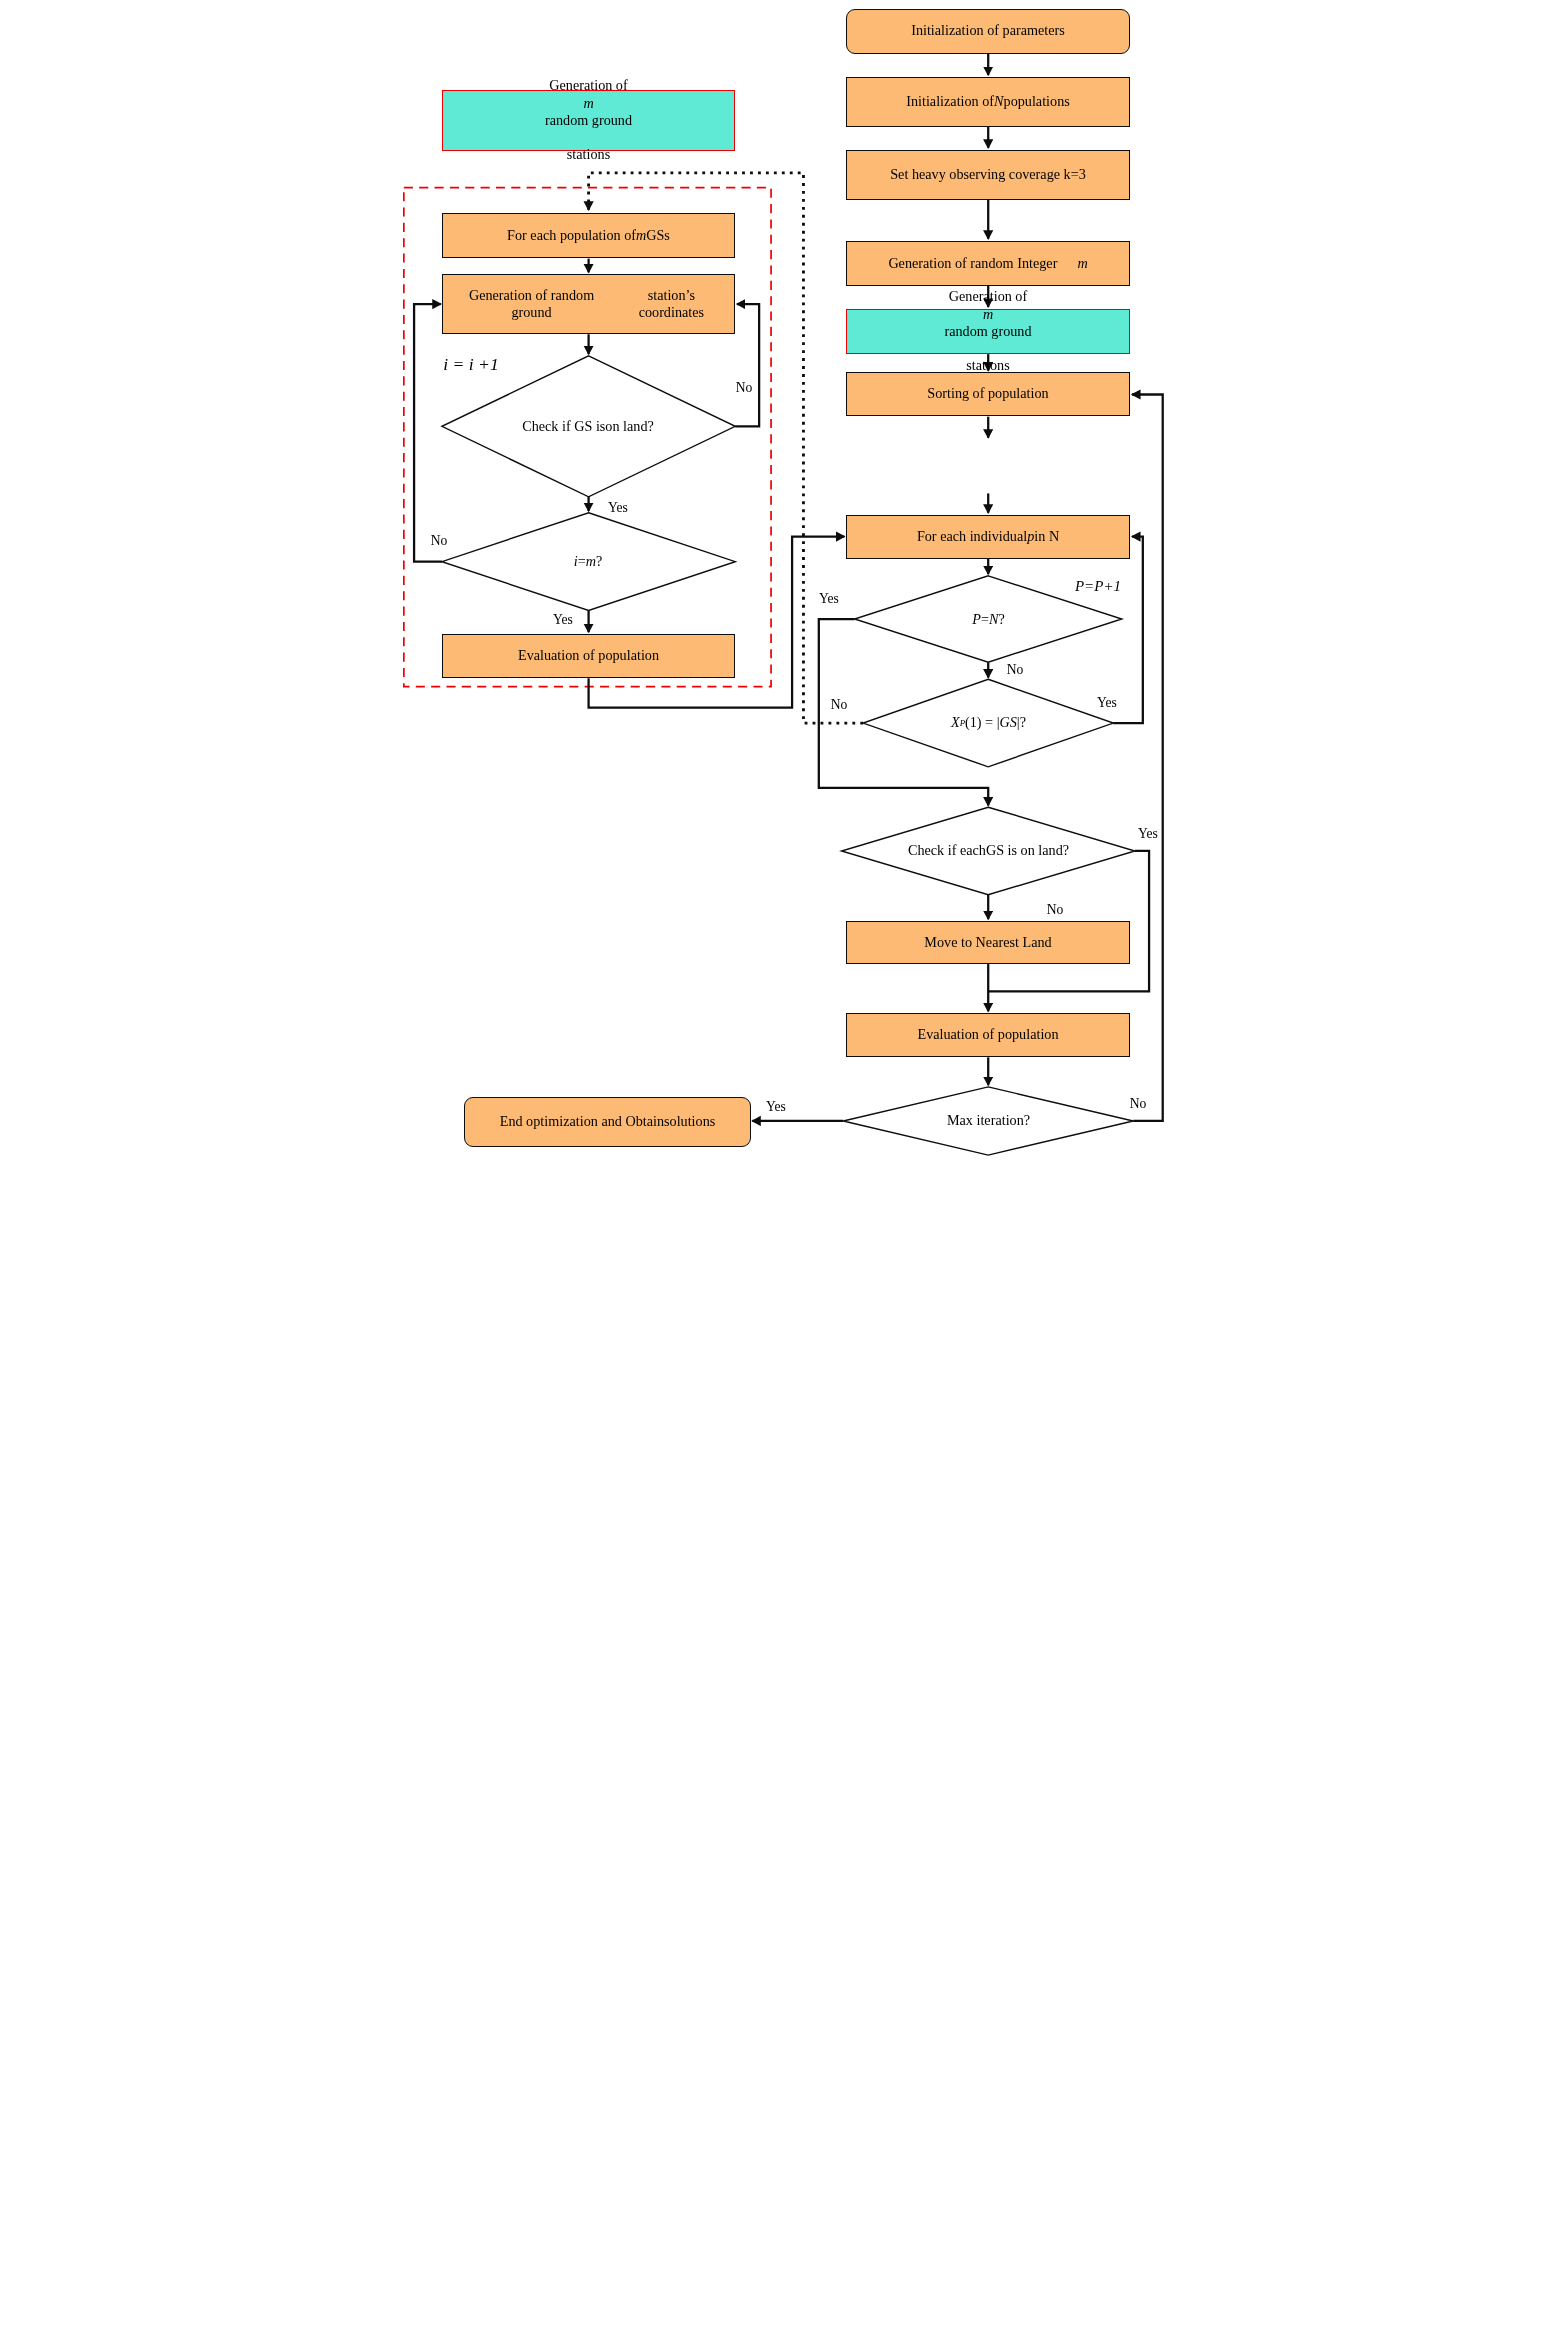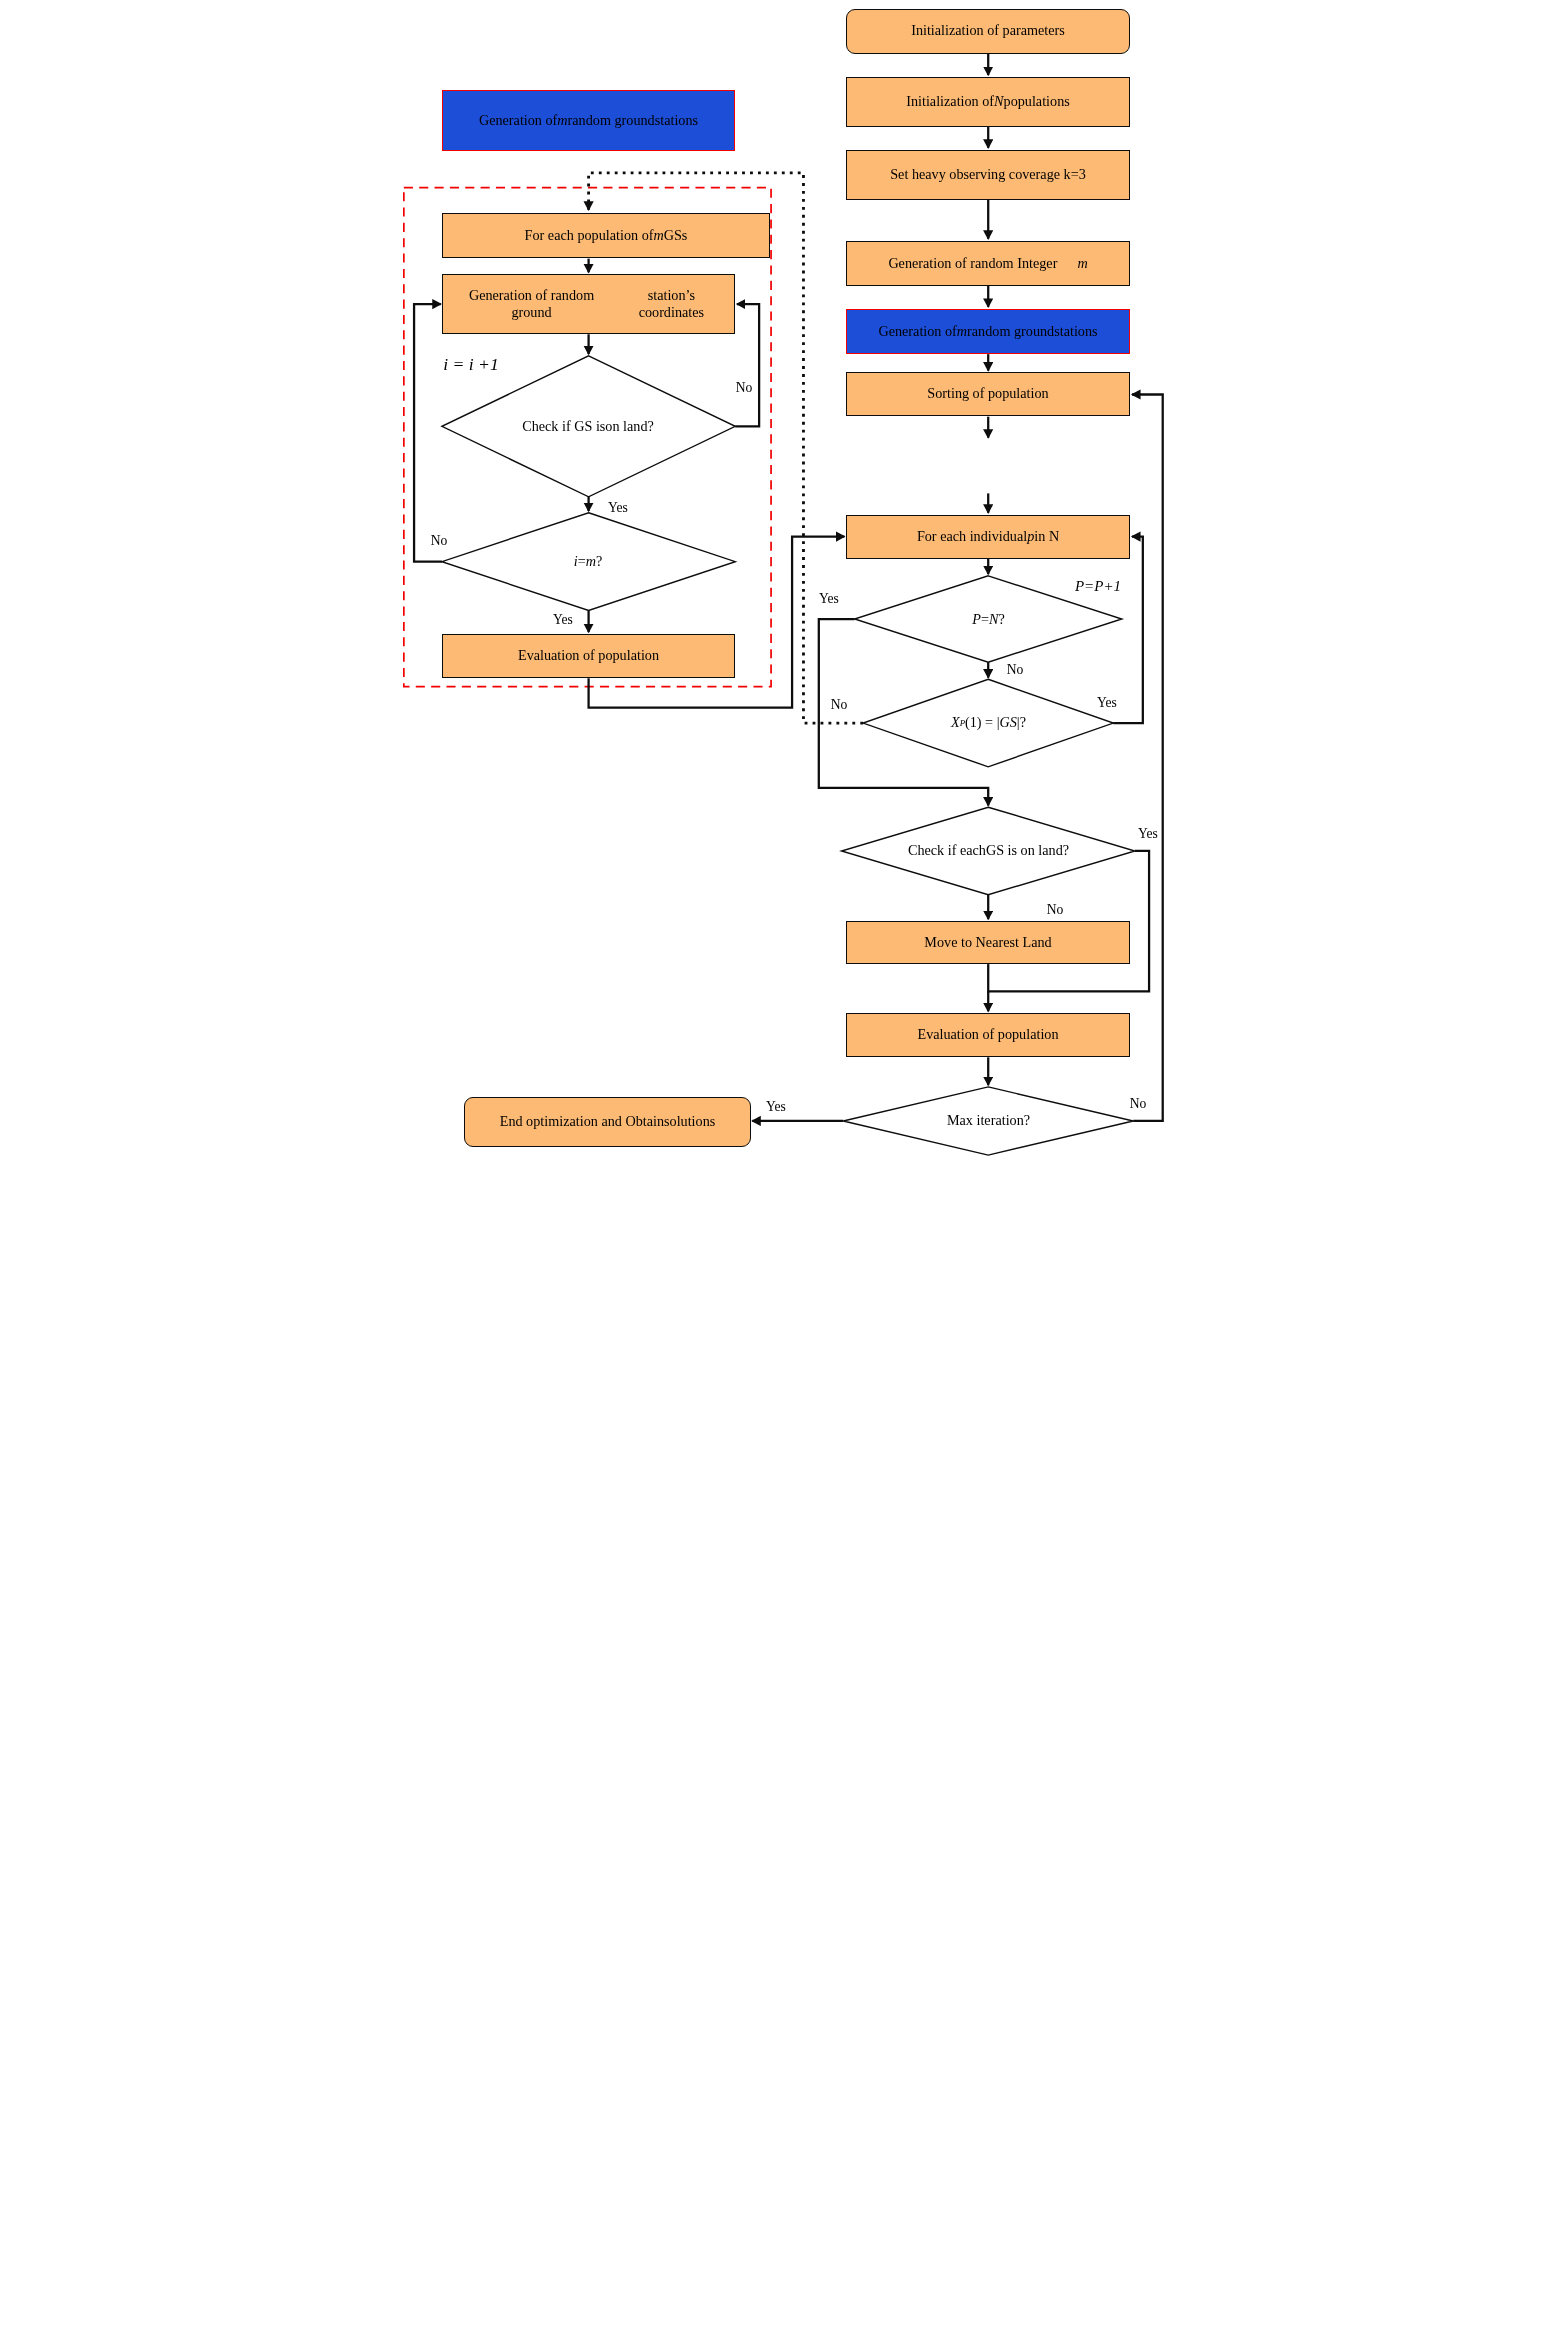--- a/index.html
+++ b/index.html
@@ -3,21 +3,21 @@
 <meta charset="utf-8">
 <style>
   html,body{margin:0;padding:0;background:#ffffff;}
   #canvas{position:relative;width:784px;height:1171px;margin:0 auto;background:#fff;
           font-family:"Liberation Serif","DejaVu Serif",serif;color:#000;}
   #wires{position:absolute;left:0;top:0;width:784px;height:1171px;}
   .node{position:absolute;display:flex;align-items:center;justify-content:center;text-align:center;
         font-size:14.2px;line-height:1.22;background:#fdba74;border:1.7px solid #0d0d0d;
         box-sizing:border-box;padding:1.1px 5.7px;}
   .rounded{border-radius:9px;}
-  .gray{background:#1d4ed8;}
+  .gray{background:#5eead4;flex-direction:column;}
   .redborder{border-color:#f20000;}
   .dtext{position:absolute;display:flex;align-items:center;justify-content:center;text-align:center;
          font-size:14.2px;line-height:1.22;}
   .elabel{position:absolute;transform:translate(-50%,-50%);font-size:13.6px;white-space:nowrap;font-family:Liberation Serif, serif;}
   .math{font-size:17.6px;font-style:italic;}
   .i{font-style:italic;}
   .s{font-size:.62em;font-style:italic;vertical-align:-0.45em;}
 </style>
 </head>
 <body>
@@ -129,21 +129,21 @@
     </div>
 
   <div class="node gray redborder" style="left:51px;top:90px;width:293px;height:61px;">
       <span>Generation of </span>
       <span class="i">m</span>
       <span> random ground</span>
       <br>
       <span>stations</span>
     </div>
 
-  <div class="node" style="left:51px;top:213px;width:328px;height:45px;">
+  <div class="node" style="left:51px;top:213px;width:293px;height:45px;">
       <span>For each population of </span>
       <span class="i">m</span>
       <span> GSs</span>
     </div>
 
   <div class="node" style="left:51px;top:274px;width:293px;height:60px;">
       <span>Generation of random ground</span>
       <br>
       <span>station’s coordinates</span>
     </div>

